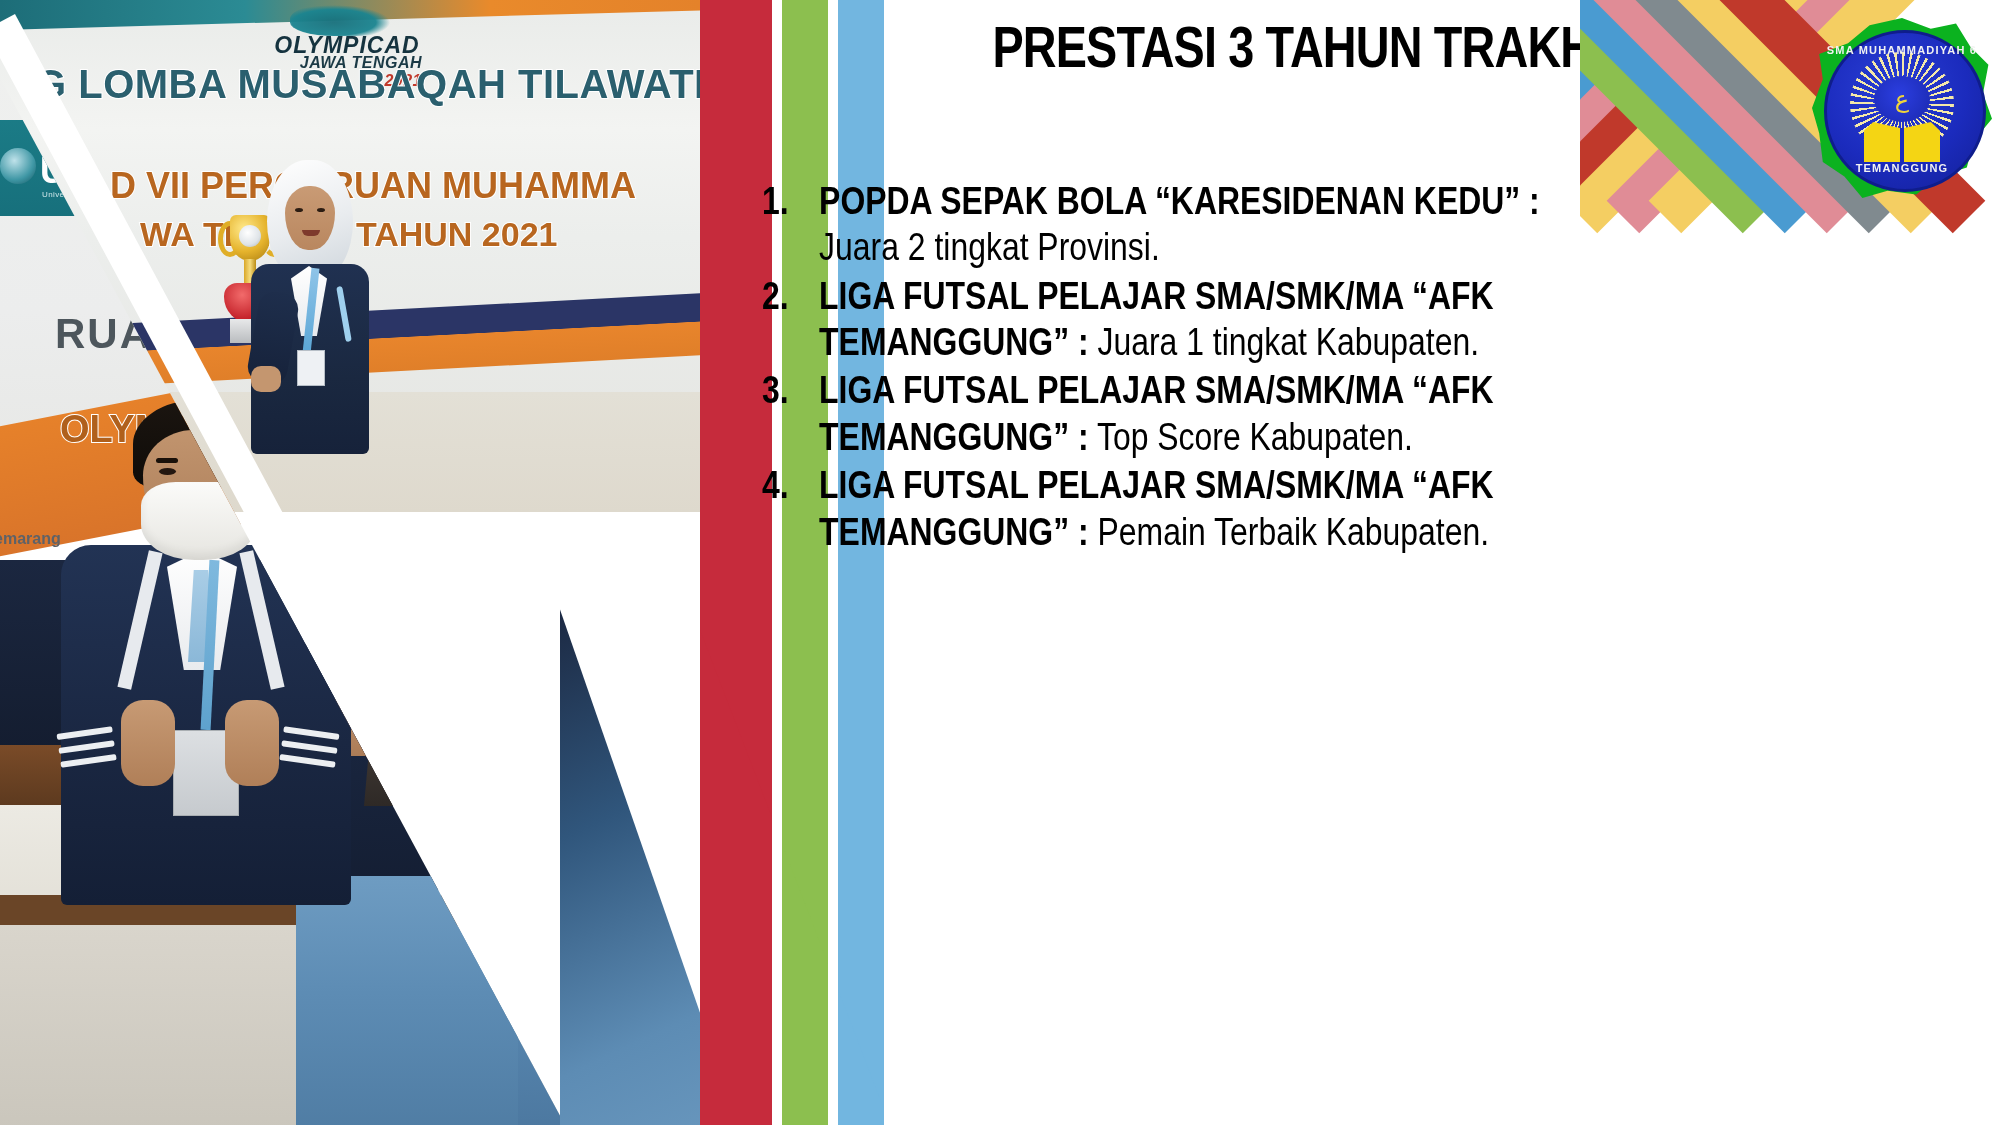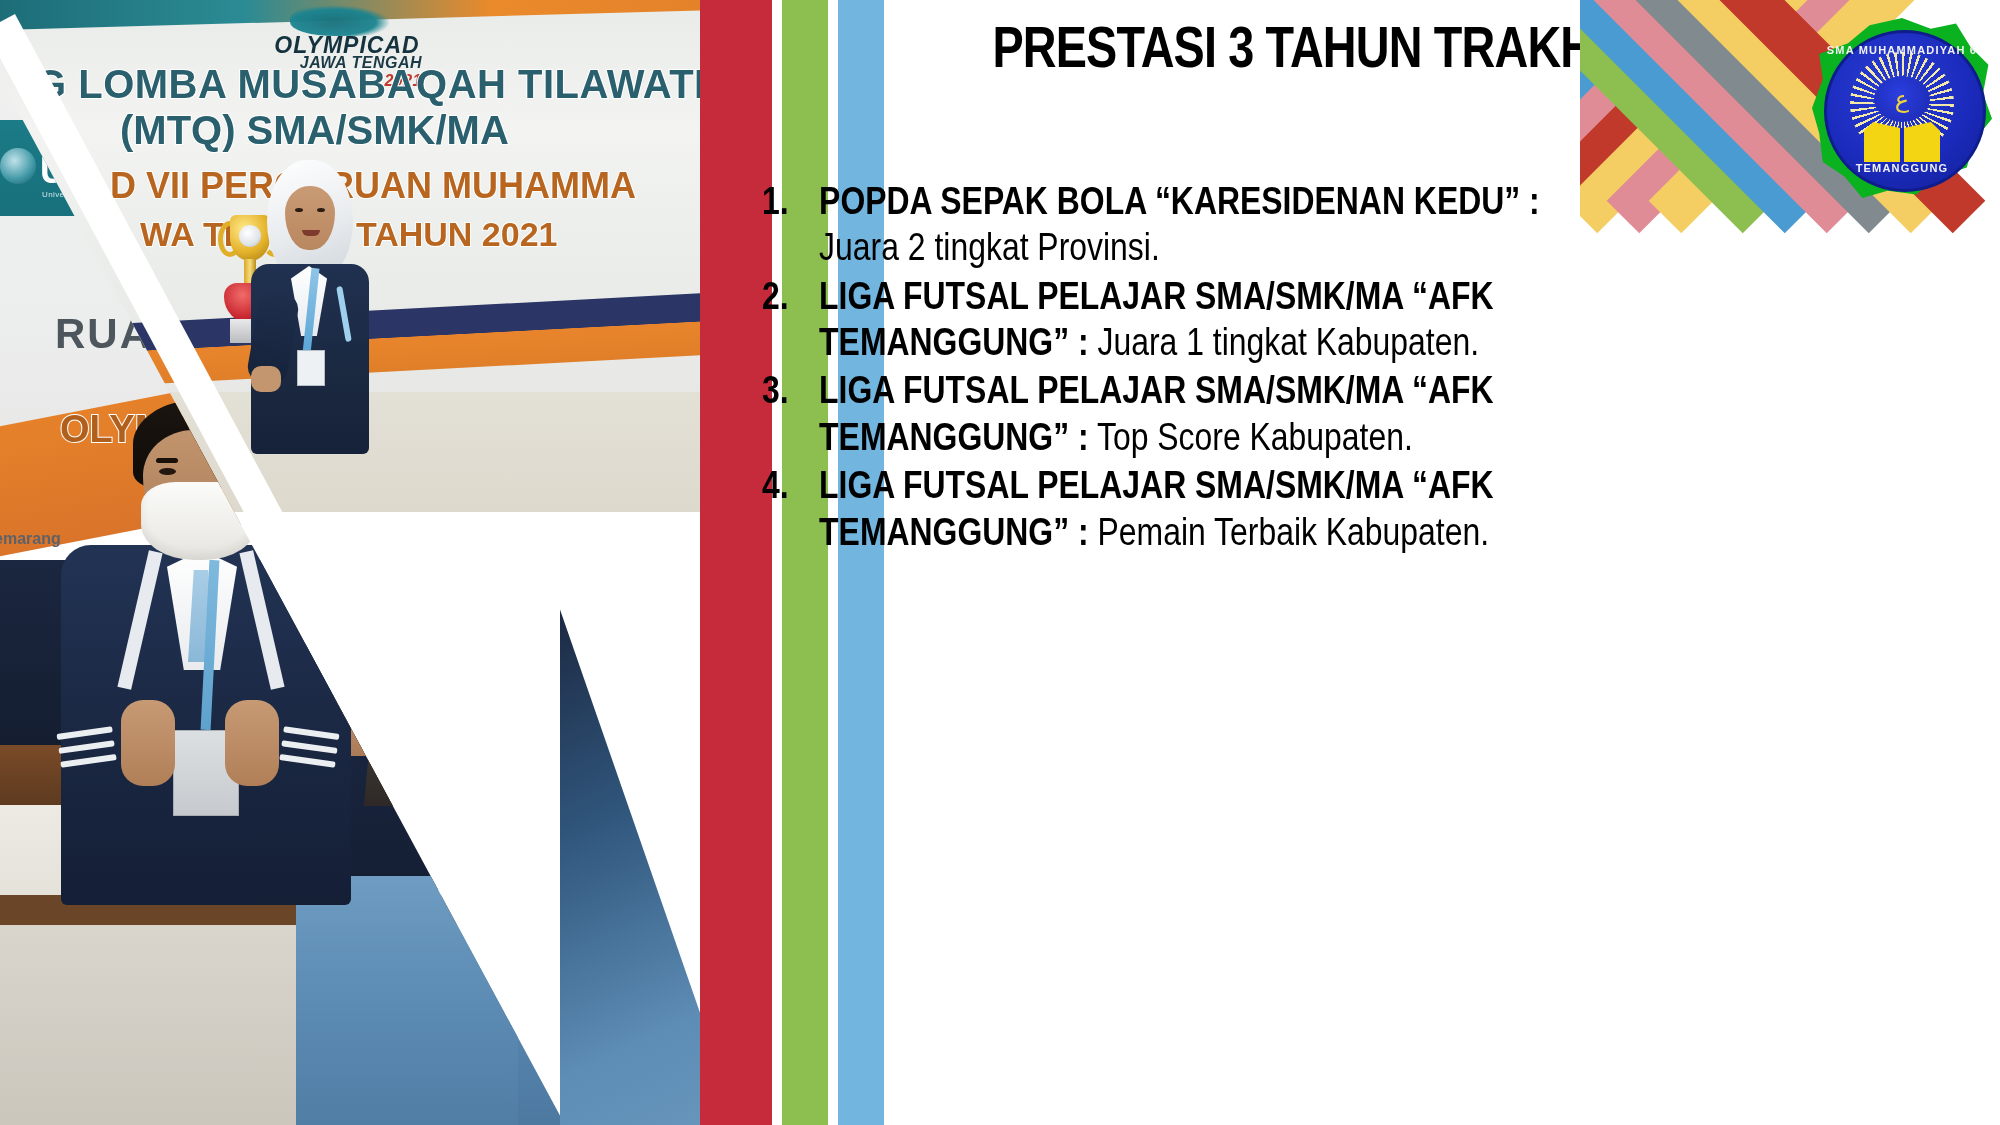--- a/index.html
+++ b/index.html
@@ -747,21 +747,20 @@
       <div class="banner-bg"></div>
       <div class="banner-topstrip"></div>
 
       <div class="olympicad-logo"></div>
       <div class="olympicad-txt">OLYMPICAD</div>
       <div class="olympicad-sub">
         <span>JAWA TENGAH </span><span class="yr">2021</span>
       </div>
 
       <div class="banner-l1">G LOMBA MUSABAQAH TILAWATIL</div>
-      <div class="banner-l2">(MTQ) SMA/SMK/MA</div>
       <div class="banner-l3">D VII PERGURUAN MUHAMMA</div>
       <div class="banner-l4">WA TENGAH TAHUN 2021</div>
 
 
       <div class="banner-bottomstrip"></div>
       <div class="banner-wall"></div>
 
       <div class="trophy-gold">
         <div class="ear-l"></div>
         <div class="ear-r"></div>

